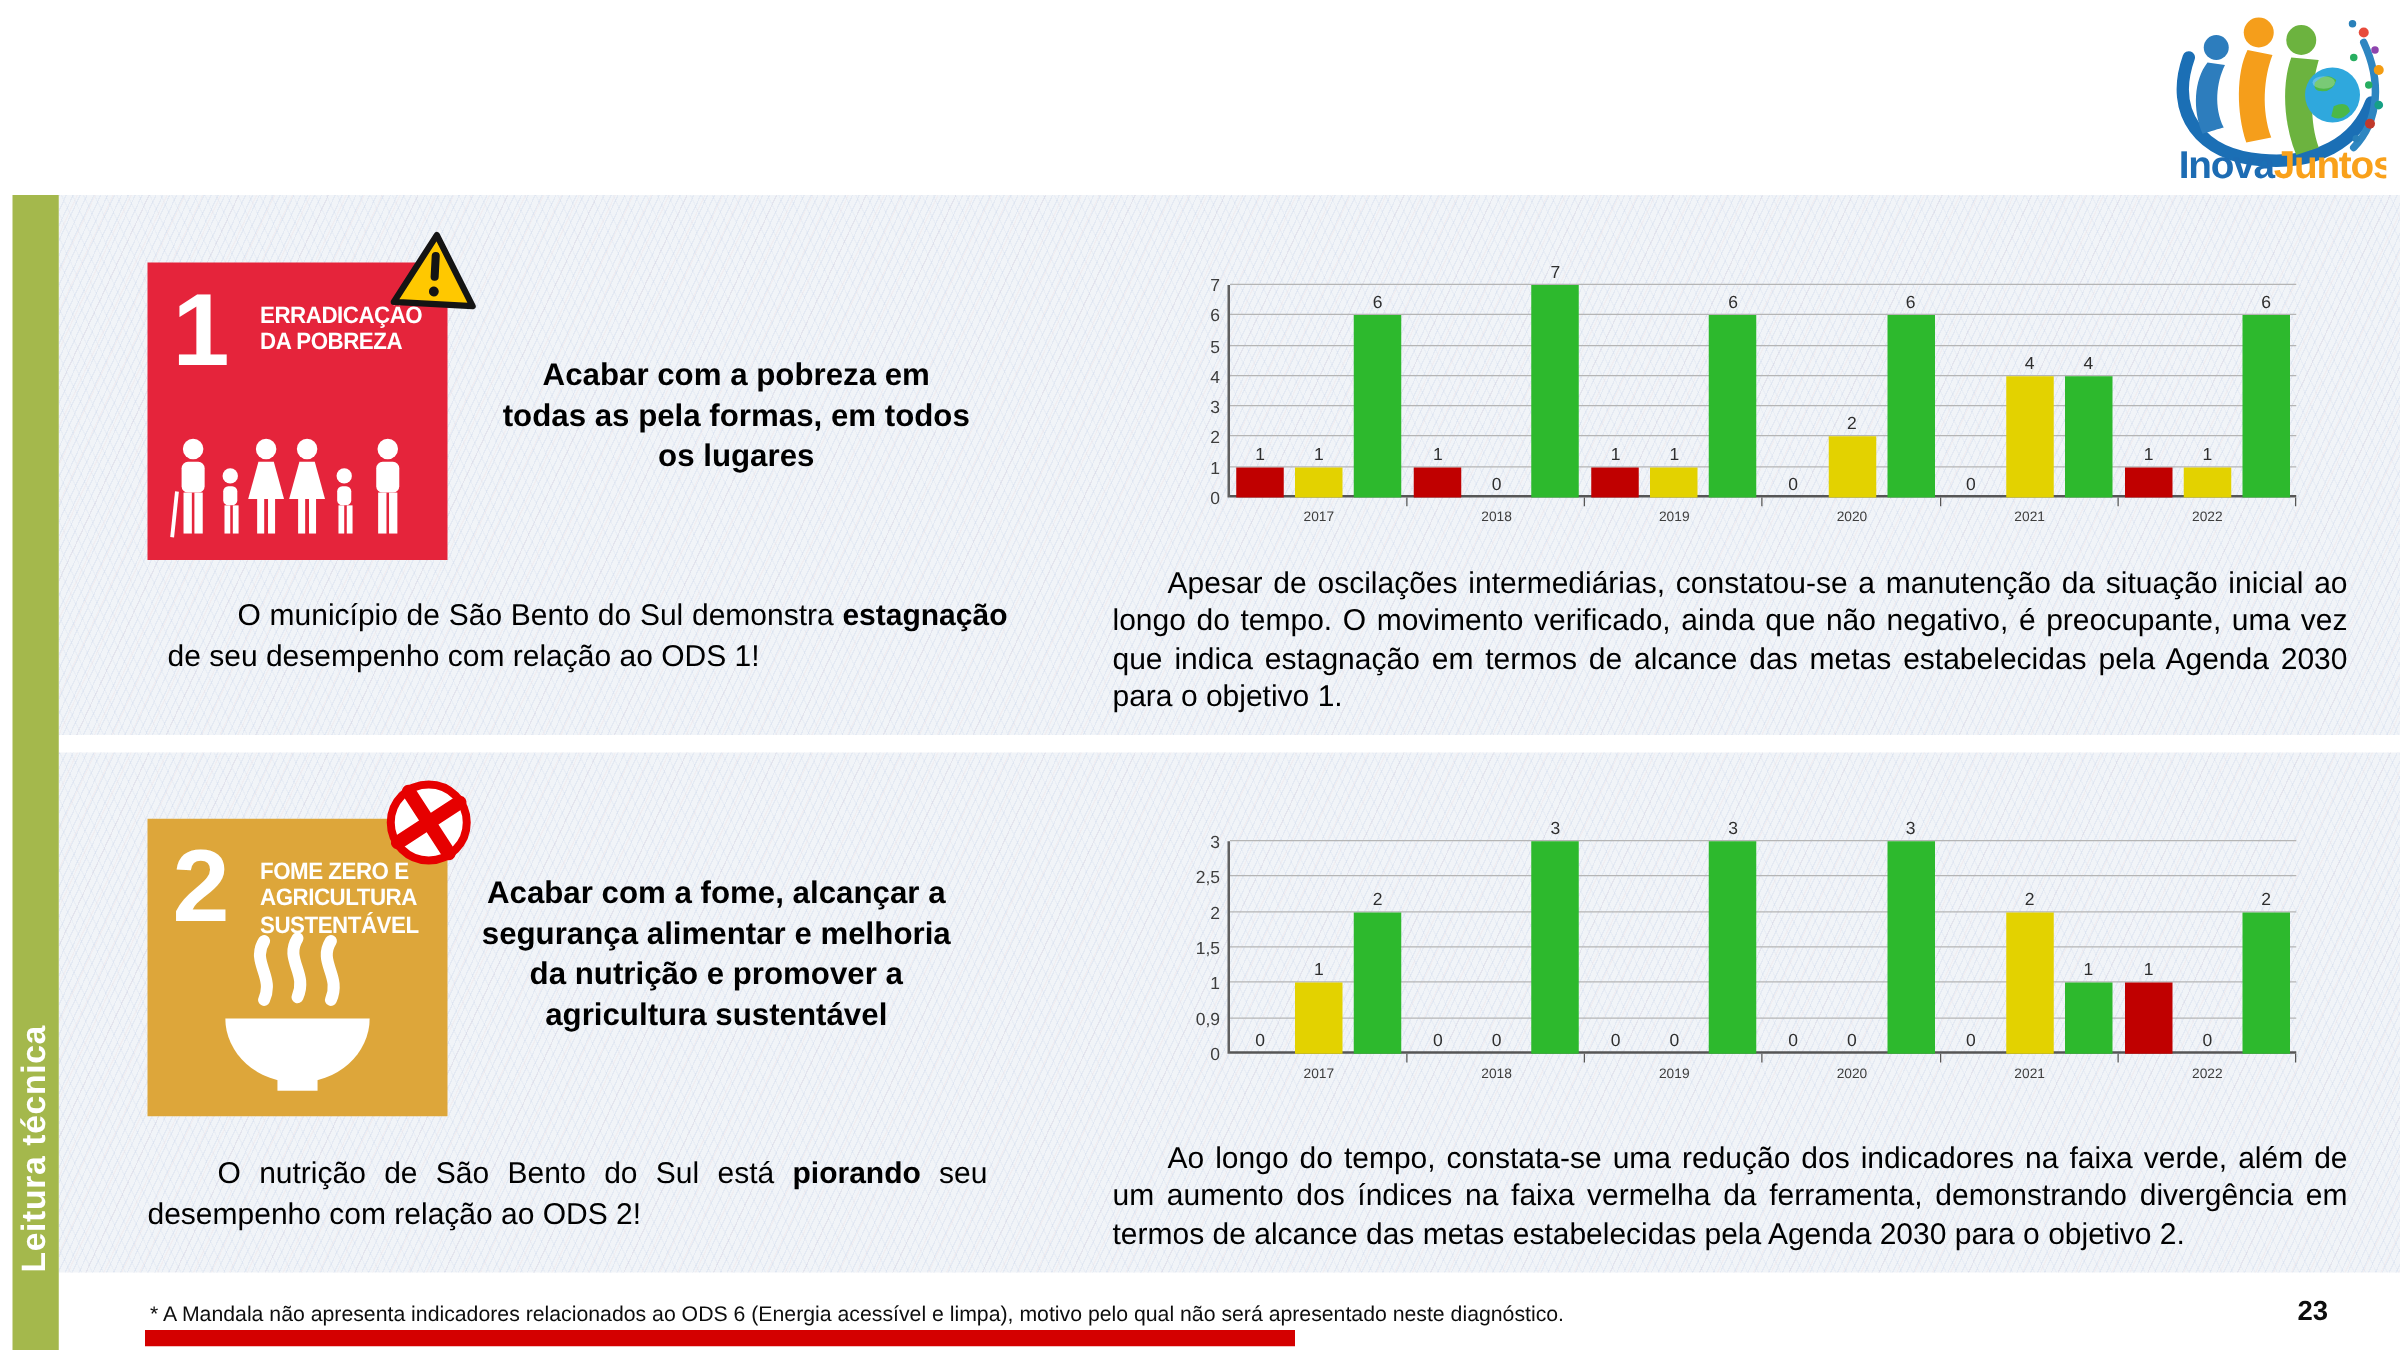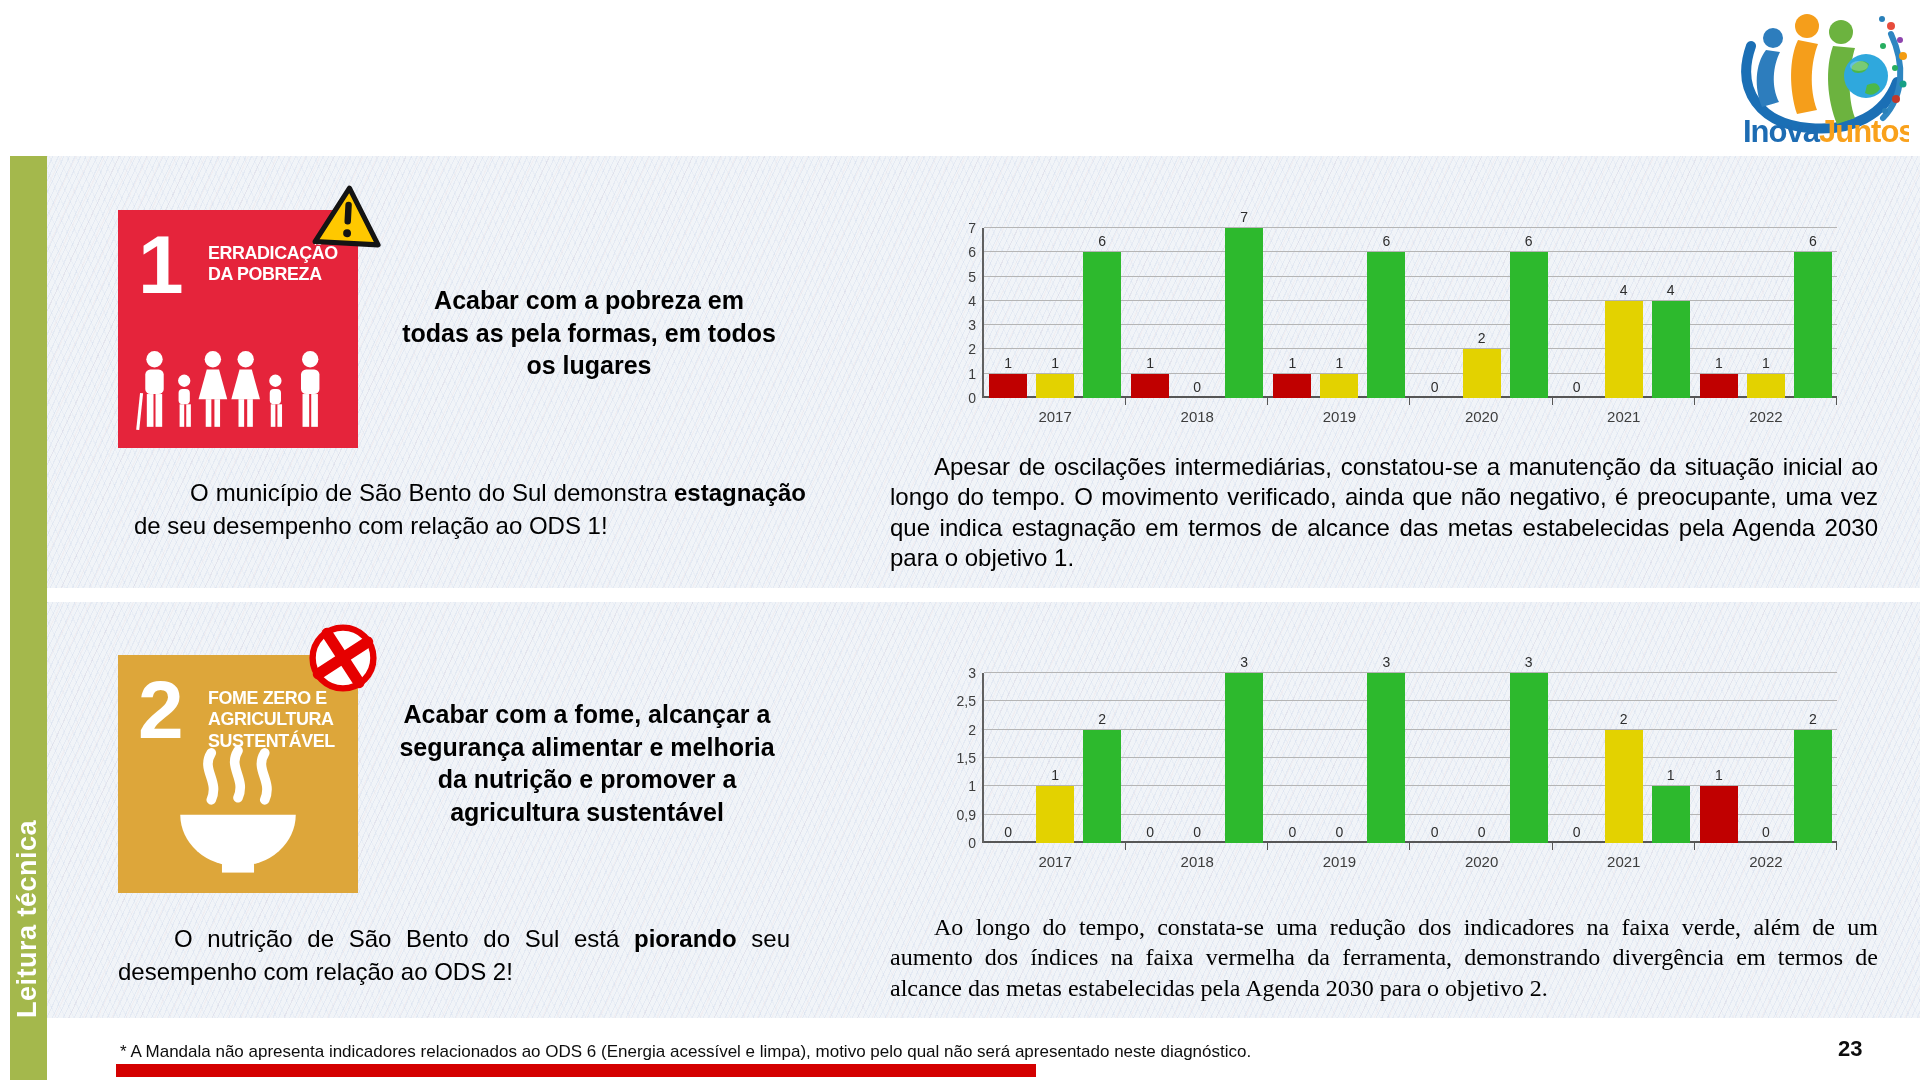--- a/index.html
+++ b/index.html
@@ -49,56 +49,56 @@
 
   .status-icon { position:absolute; }
   .warning { left:312px; top:183px; width:72px; height:66px; }
   .xcircle { left:303px; top:618px; width:80px; height:80px; }
 
   .goal-text {
     position:absolute; font-weight:bold; font-size:25px; line-height:1.3;
     text-align:center; color:#000;
   }
   .goal1 { left:398px; top:284px; width:382px; }
-  .goal2 { left:386px; top:698px; width:402px; }
+  .goal2 { left:372px; top:698px; width:402px; }
 
   .muni-text {
     position:absolute; font-size:24px; line-height:1.36; text-align:justify;
     text-indent:56px; color:#000;
   }
   .muni1 { left:134px; top:477px; width:672px; }
   .muni2 { left:118px; top:923px; width:672px; }
   .muni-text b { font-weight:bold; }
 
   .para-text {
     position:absolute; font-size:24px; line-height:1.27; text-align:justify;
     text-indent:44px; color:#000;
   }
   .para1 { left:890px; top:452px; width:988px; }
-  .para2 { left:890px; top:912px; width:988px;font-family:Liberation Serif, serif; }
+  .para2 { left:890px; top:912px; width:988px; }
 
   
   .chart { position:absolute; width:905px; height:222px; }
   .chart1 { left:940px; top:210px; }
   .chart2 { left:940px; top:655px; }
   .plot {
     position:absolute; left:42px; right:8px; top:18px; bottom:34px;
     border-left:2px solid #606060;
   }
   .gridline { position:absolute; left:0; right:0; height:1px; background:#b5b5b5; }
   .axisline { height:2px; background:#565656; }
   .ytick {
     position:absolute; left:-42px; width:34px; text-align:right;
     font-size:14px; color:#3d3d3d; transform:translateY(50%); line-height:1;
   }
   .bargroup { position:absolute; top:0; bottom:0; display:flex; align-items:flex-end; justify-content:center; gap:9px; }
   .slot { position:relative; width:38px; height:100%; display:flex; align-items:flex-end; }
   .bar { width:100%; }
   .vlabel { position:absolute; left:-6px; right:-6px; text-align:center; font-size:14px; color:#2e2e2e; line-height:1; }
-  .xlabel { position:absolute; top:100%; left:0; right:0; margin-top:10px; text-align:center; font-size:15px; color:#3d3d3d; }
+  .xlabel { position:absolute; top:100%; left:0; right:0; margin-top:10px; text-align:center; font-size:11px; color:#3d3d3d; }
   .xtick { position:absolute; top:100%; right:0; height:7px; width:0; border-right:1px solid #565656; }
 
   .footnote { position:absolute; left:120px; top:1042px; width:1420px; font-size:17px; color:#0d0d0d; }
   .pagenum { position:absolute; left:1838px; top:1036px; font-size:22px; font-weight:bold; color:#0d0d0d; }
   .bottombar { position:absolute; left:116px; top:1064px; width:920px; height:13px; background:#d40000; }
 </style>
 </head>
 <body>
 
 <div class="band band1"></div>

